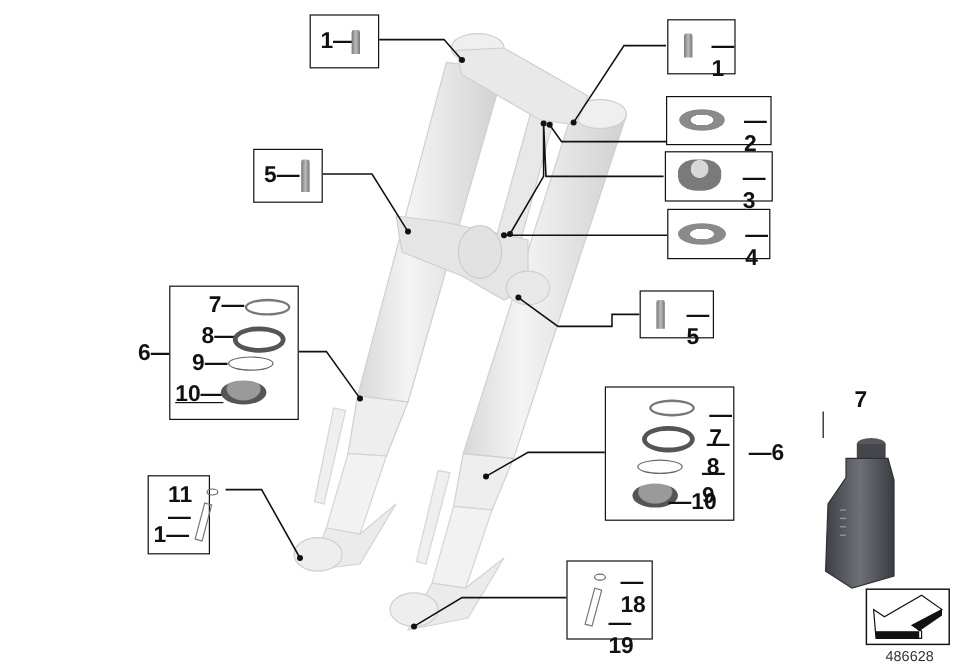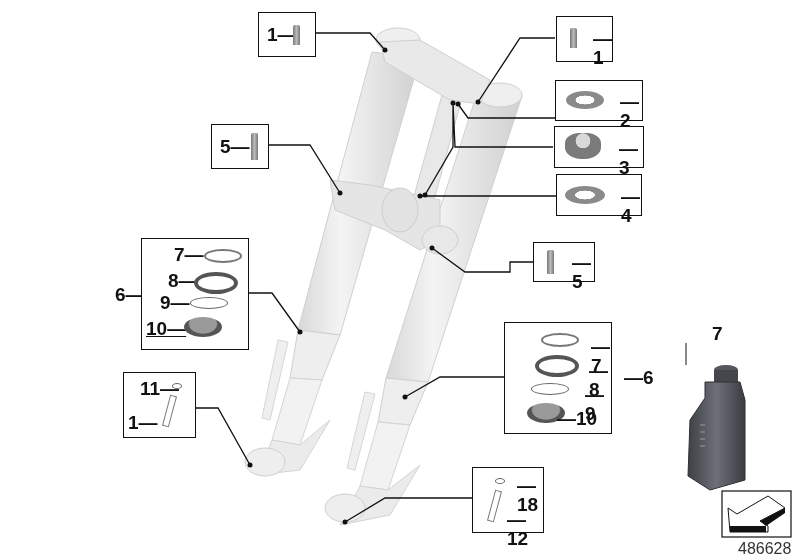--- a/index.html
+++ b/index.html
@@ -2,21 +2,21 @@
 <html><head>
   <meta charset="utf-8">
   <style>
     html, body { margin: 0; padding: 0; background: #ffffff; }
     body { width: 800px; height: 560px; position: relative; overflow: hidden;
            font-family: "Liberation Sans", sans-serif; }
     #canvas { position: absolute; left: 0; top: 0; width: 800px; height: 560px; }
     .box { position: absolute; border: 1.5px solid #111; background: #fff; box-sizing: border-box; }
     .lbl { position: absolute; font-weight: bold; font-size: 19px; color: #111; line-height: 1; }
     .lbl-out { position: absolute; font-weight: bold; font-size: 19px; color: #111; line-height: 1; }
-    .refnum { position: absolute; left: 738px; top: 540px; font-size: 16px; color: #333; }
+    .refnum { position: absolute; left: 738px; top: 540px; font-size: 12px; color: #333; }
     .part { position: absolute; }
   </style>
 </head>
 <body>
 
 <svg id="canvas" viewBox="0 0 800 560" xmlns="http://www.w3.org/2000/svg">
   <defs>
     <linearGradient id="tube" x1="0" y1="0" x2="1" y2="0">
       <stop offset="0" stop-color="#d8d8d8"></stop>
       <stop offset="0.35" stop-color="#f4f4f4"></stop>
@@ -156,28 +156,28 @@
   <span class="lbl" style="left:86px;top:14px;">—7</span>
   <span class="part" style="left:30px;top:32px;width:36px;height:14px;border:4px solid #555;border-radius:50%;"></span>
   <span class="lbl" style="left:84px;top:38px;">—8</span>
   <span class="part" style="left:26px;top:60px;width:36px;height:10px;border:1px solid #666;border-radius:50%;"></span>
   <span class="lbl" style="left:80px;top:62px;">—9</span>
   <span class="part" style="left:22px;top:80px;width:38px;height:20px;background:radial-gradient(ellipse at 50% 35%,#9a9a9a 0 50%,#555 55% 100%);border-radius:50%;"></span>
   <span class="lbl" style="left:52px;top:86px;">—10</span>
 </div>
 <span class="lbl-out" style="left:624px;top:368px;">—6</span>
 
-<div class="box" style="left:123px;top:372px;width:73px;height:66px;">
+<div class="box" style="left:123px;top:396px;width:52px;height:66px;">
   <span class="lbl" style="left:16px;top:6px;">11—</span>
   <span class="part" style="left:48px;top:10px;width:8px;height:4px;border:1px solid #666;border-radius:50%;"></span>
   <span class="lbl" style="left:4px;top:40px;">1—</span>
   <span class="part" style="left:42px;top:22px;width:5px;height:30px;border:1px solid #777;transform:rotate(15deg);"></span>
 </div>
 <div class="box" style="left:472px;top:467px;width:72px;height:66px;">
   <span class="part" style="left:22px;top:10px;width:8px;height:4px;border:1px solid #666;border-radius:50%;"></span>
   <span class="lbl" style="left:44px;top:8px;">—18</span>
   <span class="part" style="left:18px;top:22px;width:5px;height:30px;border:1px solid #777;transform:rotate(15deg);"></span>
-  <span class="lbl" style="left:34px;top:42px;">—12</span>
+  <span class="lbl" style="left:34px;top:42px;">—19</span>
 </div>
 
 <span class="lbl-out" style="left:712px;top:324px;">7</span>
 
 <span class="refnum">486628</span>
 
 </body></html>

